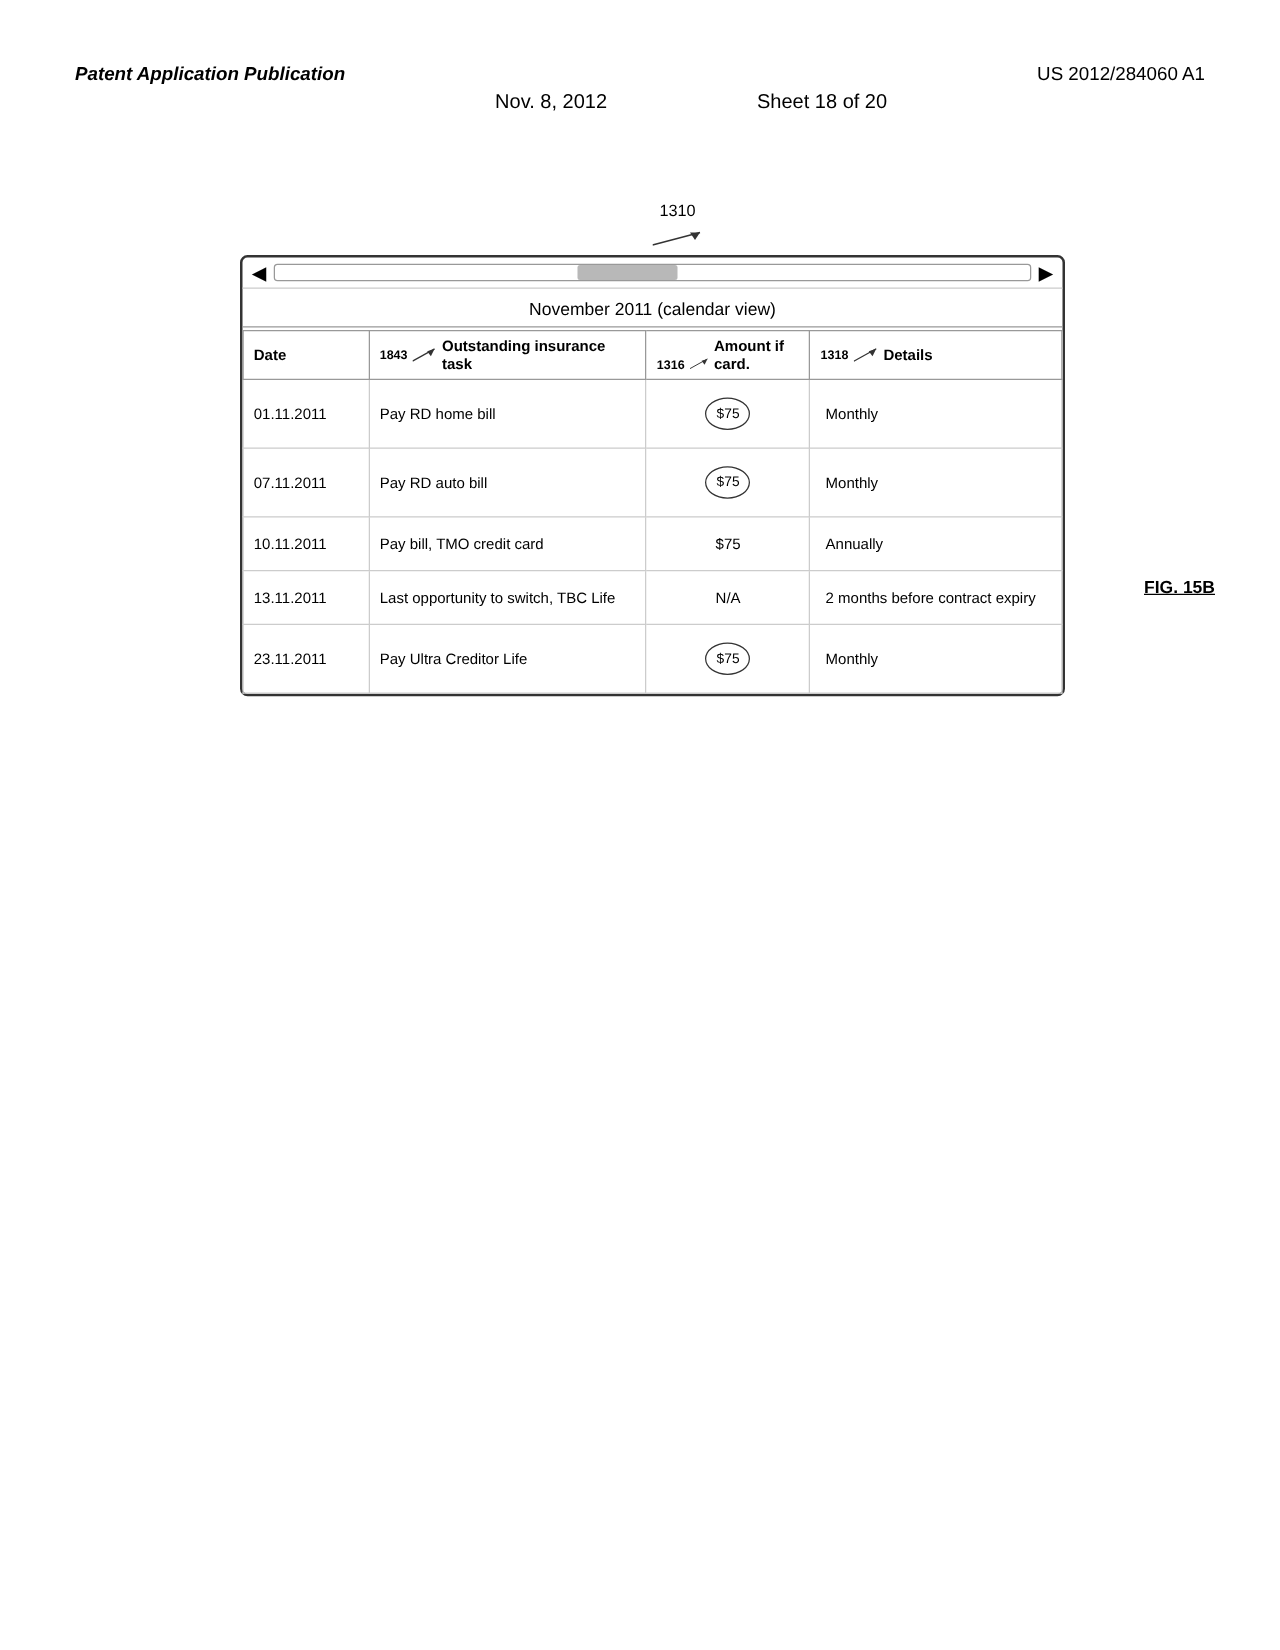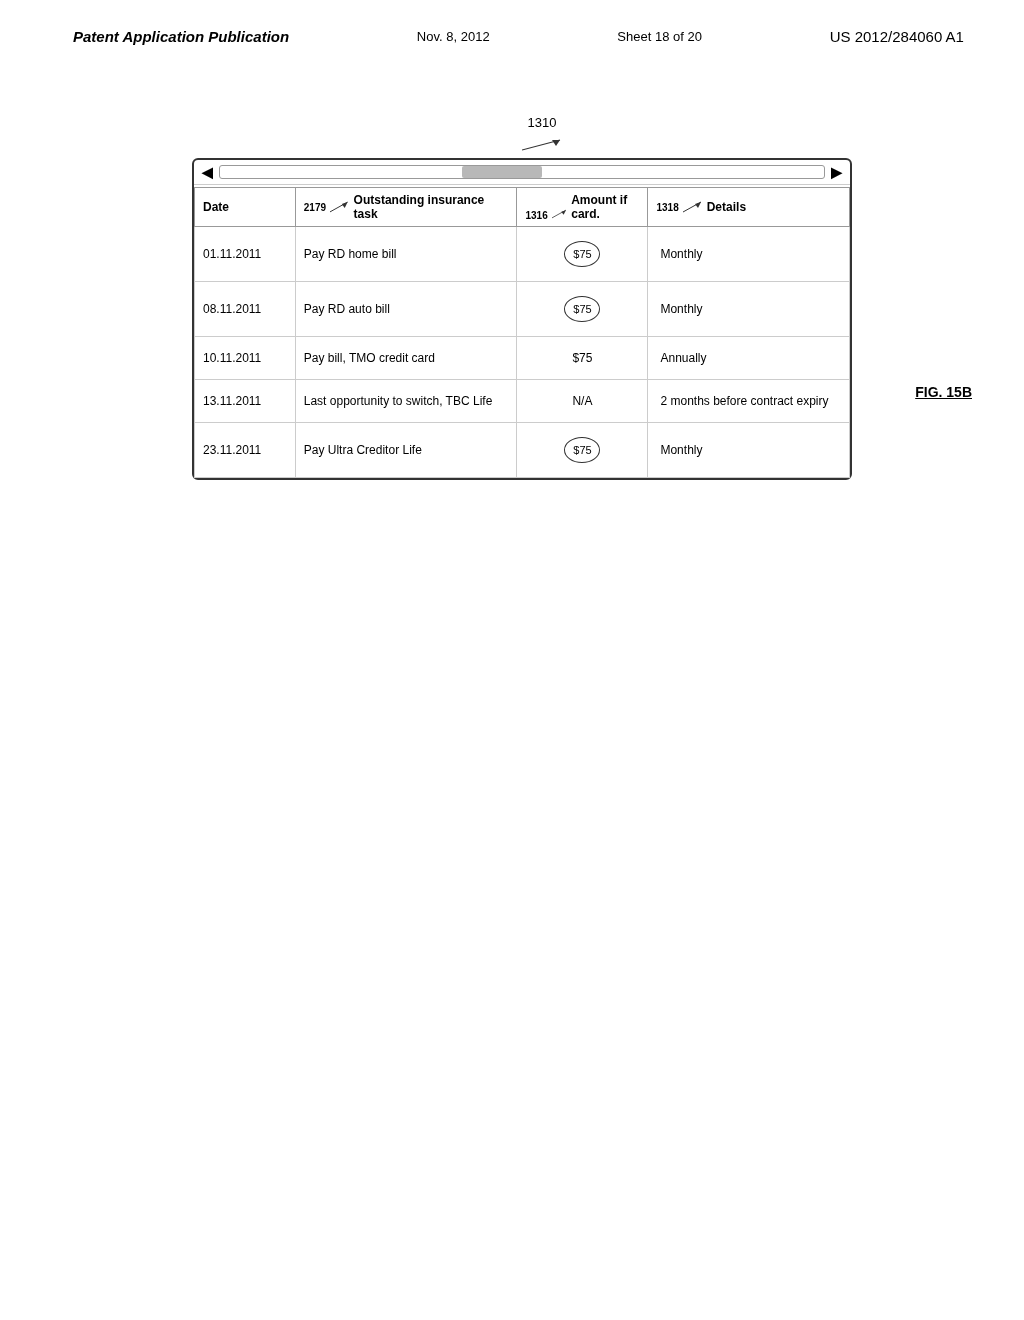--- a/index.html
+++ b/index.html
@@ -17,24 +17,24 @@
       display: flex;
       justify-content: space-between;
       align-items: center;
       padding: 28px 60px 10px 60px;
       border-bottom: none;
     }
     .header-left {
       font-size: 15px;
       font-weight: bold;
       font-style: italic;
-      margin-left: 13px;
     }
     .header-center {
-      font-size: 13px;
+      font-size: 16px;
+      margin-top: 45px;
     }
     .header-right {
       font-size: 15px;
     }
 
     
     .main-content {
       display: flex;
       justify-content: center;
       align-items: flex-start;
@@ -198,32 +198,33 @@
       <div class="scrollbar-area">
         <span class="scroll-arrow">◀</span>
         <div class="scrollbar-track">
           <div class="scrollbar-thumb"></div>
         </div>
         <span class="scroll-arrow">▶</span>
       </div>
 
       <div class="table-wrapper">
 
+        <div class="title-bar">November 2011 (calendar view)</div>
 
         <div style="display:flex; padding: 2px 0 0 0; position:relative;">
           
         </div>
 
         <table class="data-table outer-table-border">
           <thead>
             <tr>
               <th class="th-date">Date</th>
               <th class="th-task">
                 <div style="display:flex; align-items:center; gap:4px;">
-                  <span class="small-ref">2179</span>
+                  <span class="small-ref">1843</span>
                   <svg width="20" height="14" viewBox="0 0 20 14">
                       <line x1="0" y1="12" x2="18" y2="2" stroke="#333" stroke-width="1"></line>
                       <polygon points="18,2 12,4 15,8" fill="#333"></polygon>
                     </svg>
                   <span>Outstanding insurance task</span>
                 </div>
               </th>
               <th class="th-amount">
                 <div style="display:flex; align-items:flex-end; gap:4px;">
                   <span class="small-ref">1316</span>
@@ -247,21 +248,21 @@
             </tr>
           </thead>
           <tbody id="table-body">
           <tr>
                 <td>01.11.2011</td>
                 <td>Pay RD home bill</td>
                 <td class="amount-cell"><span class="amount-circle">$75</span></td>
                 <td class="details-cell">Monthly</td>
               </tr>
               <tr>
-                <td>08.11.2011</td>
+                <td>07.11.2011</td>
                 <td>Pay RD auto bill</td>
                 <td class="amount-cell"><span class="amount-circle">$75</span></td>
                 <td class="details-cell">Monthly</td>
               </tr>
               <tr>
                 <td>10.11.2011</td>
                 <td>Pay bill, TMO credit card</td>
                 <td class="amount-cell">$75</td>
                 <td class="details-cell">Annually</td>
               </tr>

